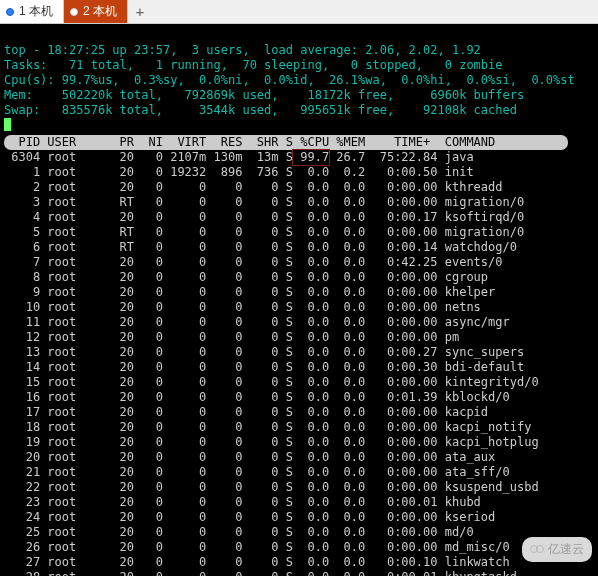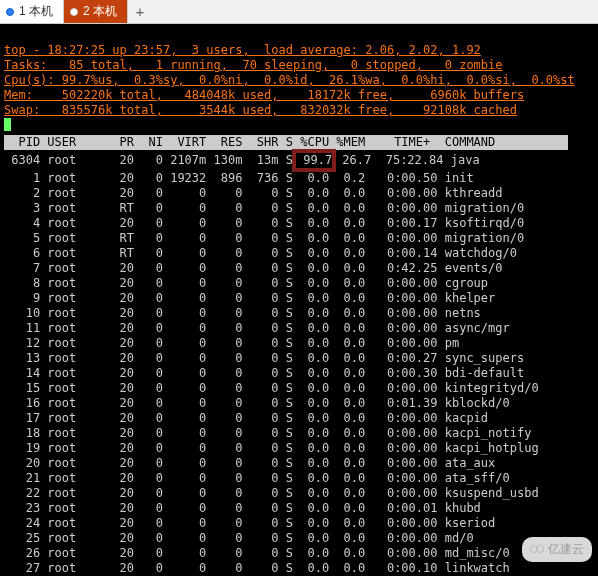--- a/index.html
+++ b/index.html
@@ -48,24 +48,24 @@
     }
     .terminal {
       background: #000;
       color: #ccc;
       padding: 4px;
       height: 552px;
       white-space: pre;
       line-height: 15px;
       position: relative;
     }
-    .hdr-row { color: #f97316; text-decoration: underline; }
-    .col-hdr { background: #ccc; color: #000; display: inline-block; }
+    .hdr-row { color: #14b8a6; }
+    .col-hdr { background: #ccc; color: #000; display: inline-block; border-radius: 7px; }
     .cpu-box {
-      border: 4px solid #7f1d1d;
+      border: 1px solid #7f1d1d;
       display: inline-block;
       margin: -1px;
     }
     .cursor {
       background: #6f6;
       display: inline-block;
       width: 7px;
       height: 13px;
     }
     .watermark {
@@ -99,24 +99,24 @@
       <div class="tab active">
         <span class="tab-icon white"></span>
         <span>2 本机</span>
       </div>
     </div>
   <div class="add-tab">+</div>
 </div>
 
 <div class="terminal">
 <span class="hdr-row">top - 18:27:25 up 23:57,  3 users,  load average: 2.06, 2.02, 1.92</span>
-<span class="hdr-row">Tasks:   85 total,   1 running,  70 sleeping,   0 stopped,   0 zombie</span>
+<span class="hdr-row">Tasks:   71 total,   1 running,  70 sleeping,   0 stopped,   0 zombie</span>
 <span class="hdr-row">Cpu(s): 99.7%us,  0.3%sy,  0.0%ni,  0.0%id,  26.1%wa,  0.0%hi,  0.0%si,  0.0%st</span>
-<span class="hdr-row">Mem:    502220k total,   484048k used,    18172k free,     6960k buffers</span>
-<span class="hdr-row">Swap:   835576k total,     3544k used,   832032k free,    92108k cached</span>
+<span class="hdr-row">Mem:    502220k total,   792869k used,    18172k free,     6960k buffers</span>
+<span class="hdr-row">Swap:   835576k total,     3544k used,   995651k free,    92108k cached</span>
 <span class="cursor"></span>
 <span class="col-hdr">  PID USER      PR  NI  VIRT  RES  SHR S %CPU %MEM    TIME+  COMMAND          </span>
 <div id="proc-container"><div> 6304 root      20   0 2107m 130m  13m S<span class="cpu-box"> 99.7</span> 26.7  75:22.84 java</div><div>    1 root      20   0 19232  896  736 S  0.0  0.2   0:00.50 init</div><div>    2 root      20   0     0    0    0 S  0.0  0.0   0:00.00 kthreadd</div><div>    3 root      RT   0     0    0    0 S  0.0  0.0   0:00.00 migration/0</div><div>    4 root      20   0     0    0    0 S  0.0  0.0   0:00.17 ksoftirqd/0</div><div>    5 root      RT   0     0    0    0 S  0.0  0.0   0:00.00 migration/0</div><div>    6 root      RT   0     0    0    0 S  0.0  0.0   0:00.14 watchdog/0</div><div>    7 root      20   0     0    0    0 S  0.0  0.0   0:42.25 events/0</div><div>    8 root      20   0     0    0    0 S  0.0  0.0   0:00.00 cgroup</div><div>    9 root      20   0     0    0    0 S  0.0  0.0   0:00.00 khelper</div><div>   10 root      20   0     0    0    0 S  0.0  0.0   0:00.00 netns</div><div>   11 root      20   0     0    0    0 S  0.0  0.0   0:00.00 async/mgr</div><div>   12 root      20   0     0    0    0 S  0.0  0.0   0:00.00 pm</div><div>   13 root      20   0     0    0    0 S  0.0  0.0   0:00.27 sync_supers</div><div>   14 root      20   0     0    0    0 S  0.0  0.0   0:00.30 bdi-default</div><div>   15 root      20   0     0    0    0 S  0.0  0.0   0:00.00 kintegrityd/0</div><div>   16 root      20   0     0    0    0 S  0.0  0.0   0:01.39 kblockd/0</div><div>   17 root      20   0     0    0    0 S  0.0  0.0   0:00.00 kacpid</div><div>   18 root      20   0     0    0    0 S  0.0  0.0   0:00.00 kacpi_notify</div><div>   19 root      20   0     0    0    0 S  0.0  0.0   0:00.00 kacpi_hotplug</div><div>   20 root      20   0     0    0    0 S  0.0  0.0   0:00.00 ata_aux</div><div>   21 root      20   0     0    0    0 S  0.0  0.0   0:00.00 ata_sff/0</div><div>   22 root      20   0     0    0    0 S  0.0  0.0   0:00.00 ksuspend_usbd</div><div>   23 root      20   0     0    0    0 S  0.0  0.0   0:00.01 khubd</div><div>   24 root      20   0     0    0    0 S  0.0  0.0   0:00.00 kseriod</div><div>   25 root      20   0     0    0    0 S  0.0  0.0   0:00.00 md/0</div><div>   26 root      20   0     0    0    0 S  0.0  0.0   0:00.00 md_misc/0</div><div>   27 root      20   0     0    0    0 S  0.0  0.0   0:00.10 linkwatch</div><div>   28 root      20   0     0    0    0 S  0.0  0.0   0:00.01 khungtaskd</div></div>
 </div>
 
 <div class="watermark">
   <span class="inf"></span>
   <span>亿速云</span>
 </div>
 

